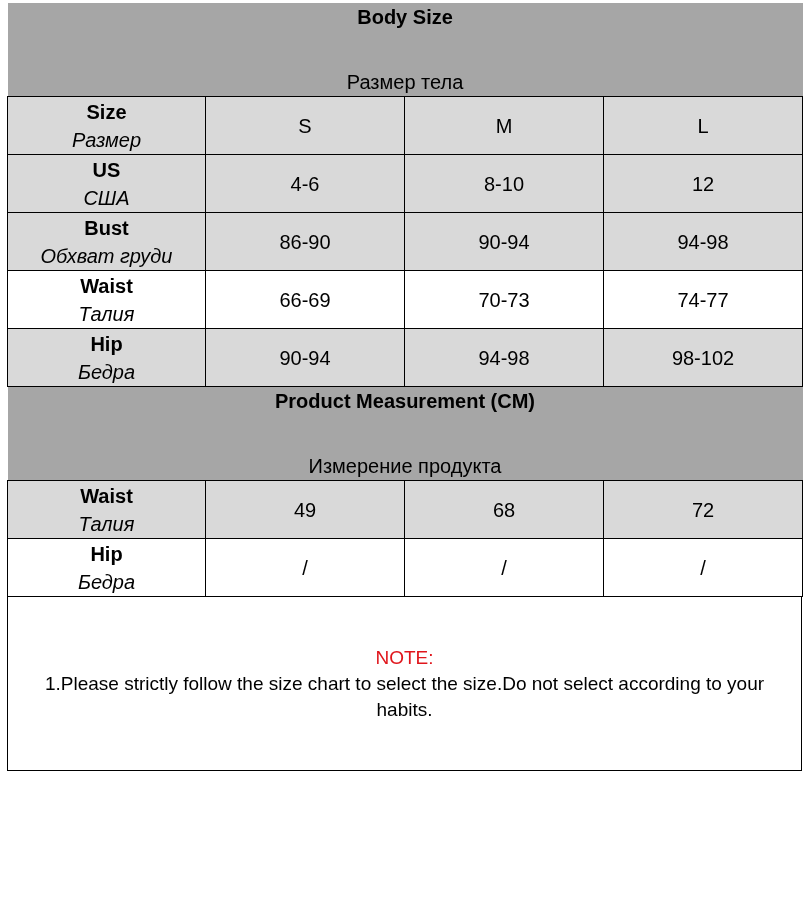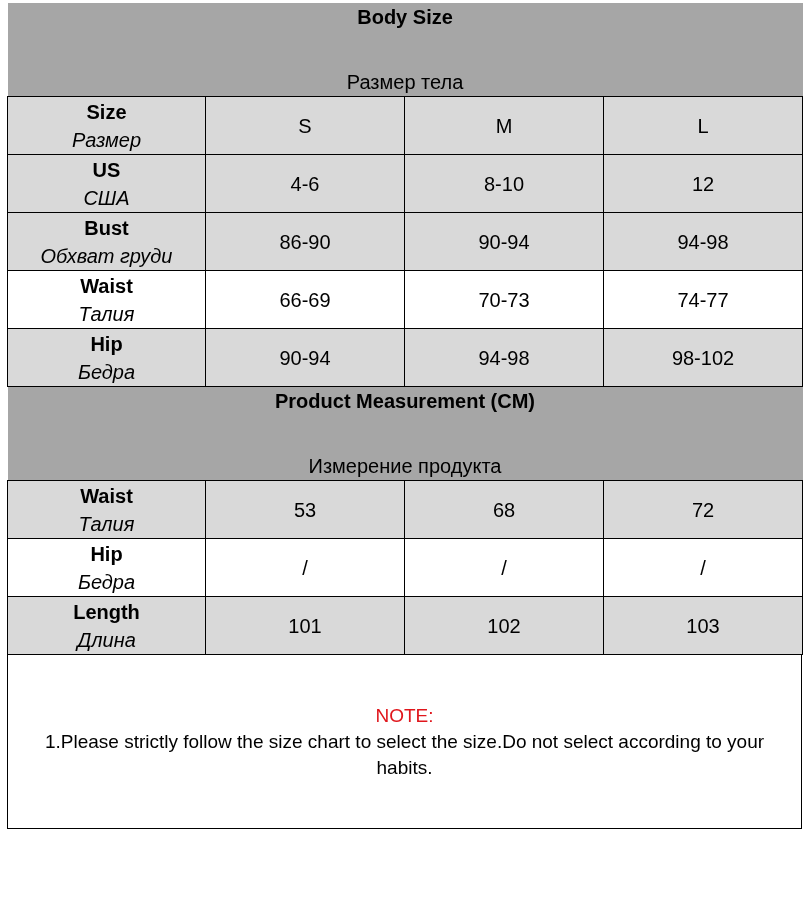--- a/index.html
+++ b/index.html
@@ -85,41 +85,32 @@
       <td colspan="4" style="height:66px">
         <span class="head-en">Product Measurement (CM)</span>
         <span class="head-ru">Измерение продукта</span>
       </td>
     </tr>
     <tr class="grey row">
       <td>
             <span class="lbl-en">Waist</span>
             <span class="lbl-ru">Талия</span>
           </td>
-      <td>53</td>
+      <td>49</td>
       <td>68</td>
       <td>72</td>
     </tr>
     <tr class="white row">
       <td>
             <span class="lbl-en">Hip</span>
             <span class="lbl-ru">Бедра</span>
           </td>
       <td>/</td>
       <td>/</td>
       <td>/</td>
     </tr>
-    <tr class="grey row">
-      <td>
-            <span class="lbl-en">Length</span>
-            <span class="lbl-ru">Длина</span>
-          </td>
-      <td>101</td>
-      <td>102</td>
-      <td>103</td>
-    </tr>
   </tbody>
     </table>
   <div class="note">
     <div class="note-title">NOTE:</div>
     <div>1.Please strictly follow the size chart to select the size.Do not select according to your habits.</div>
   </div>
 </div>
 
 </body></html>

